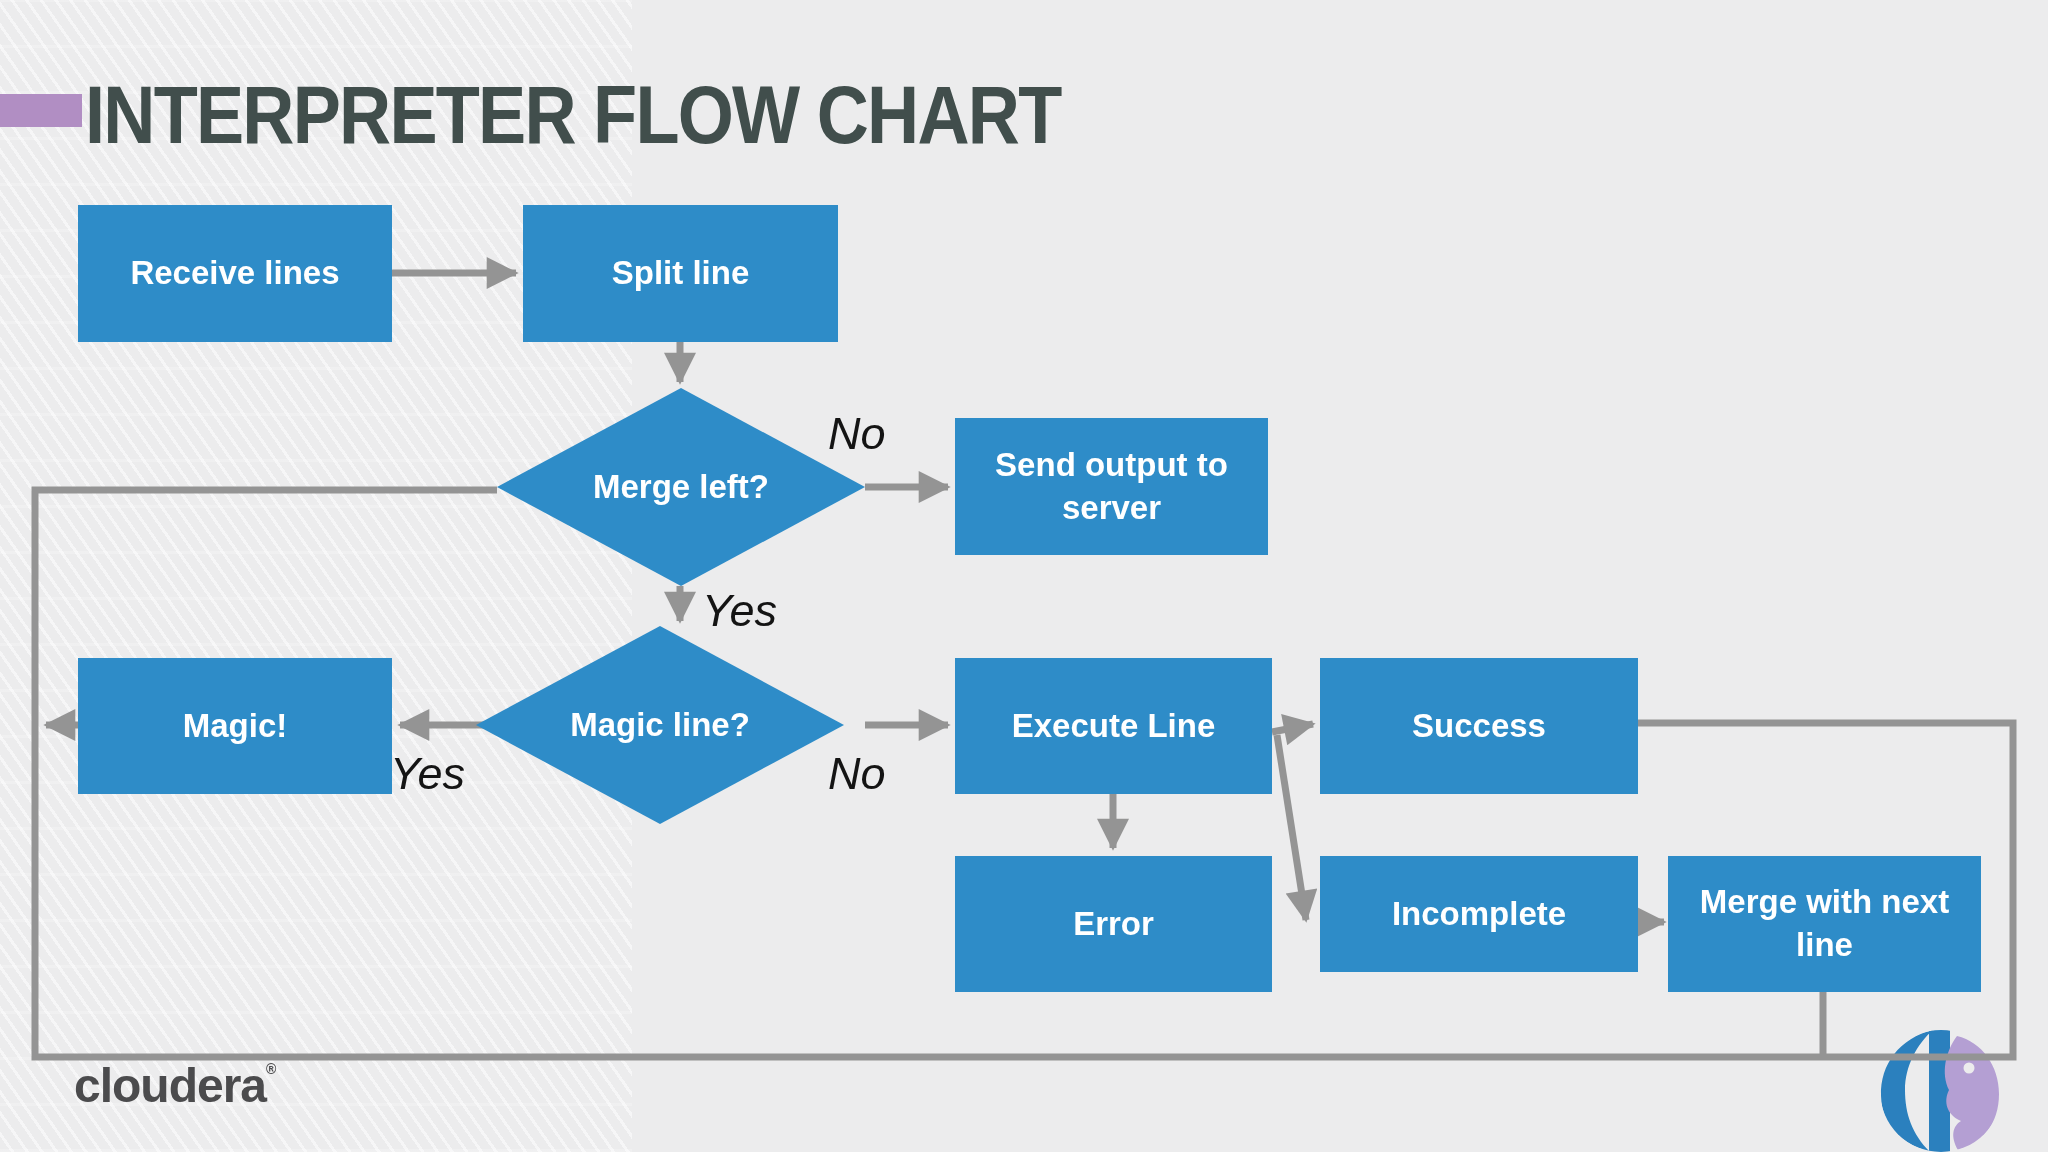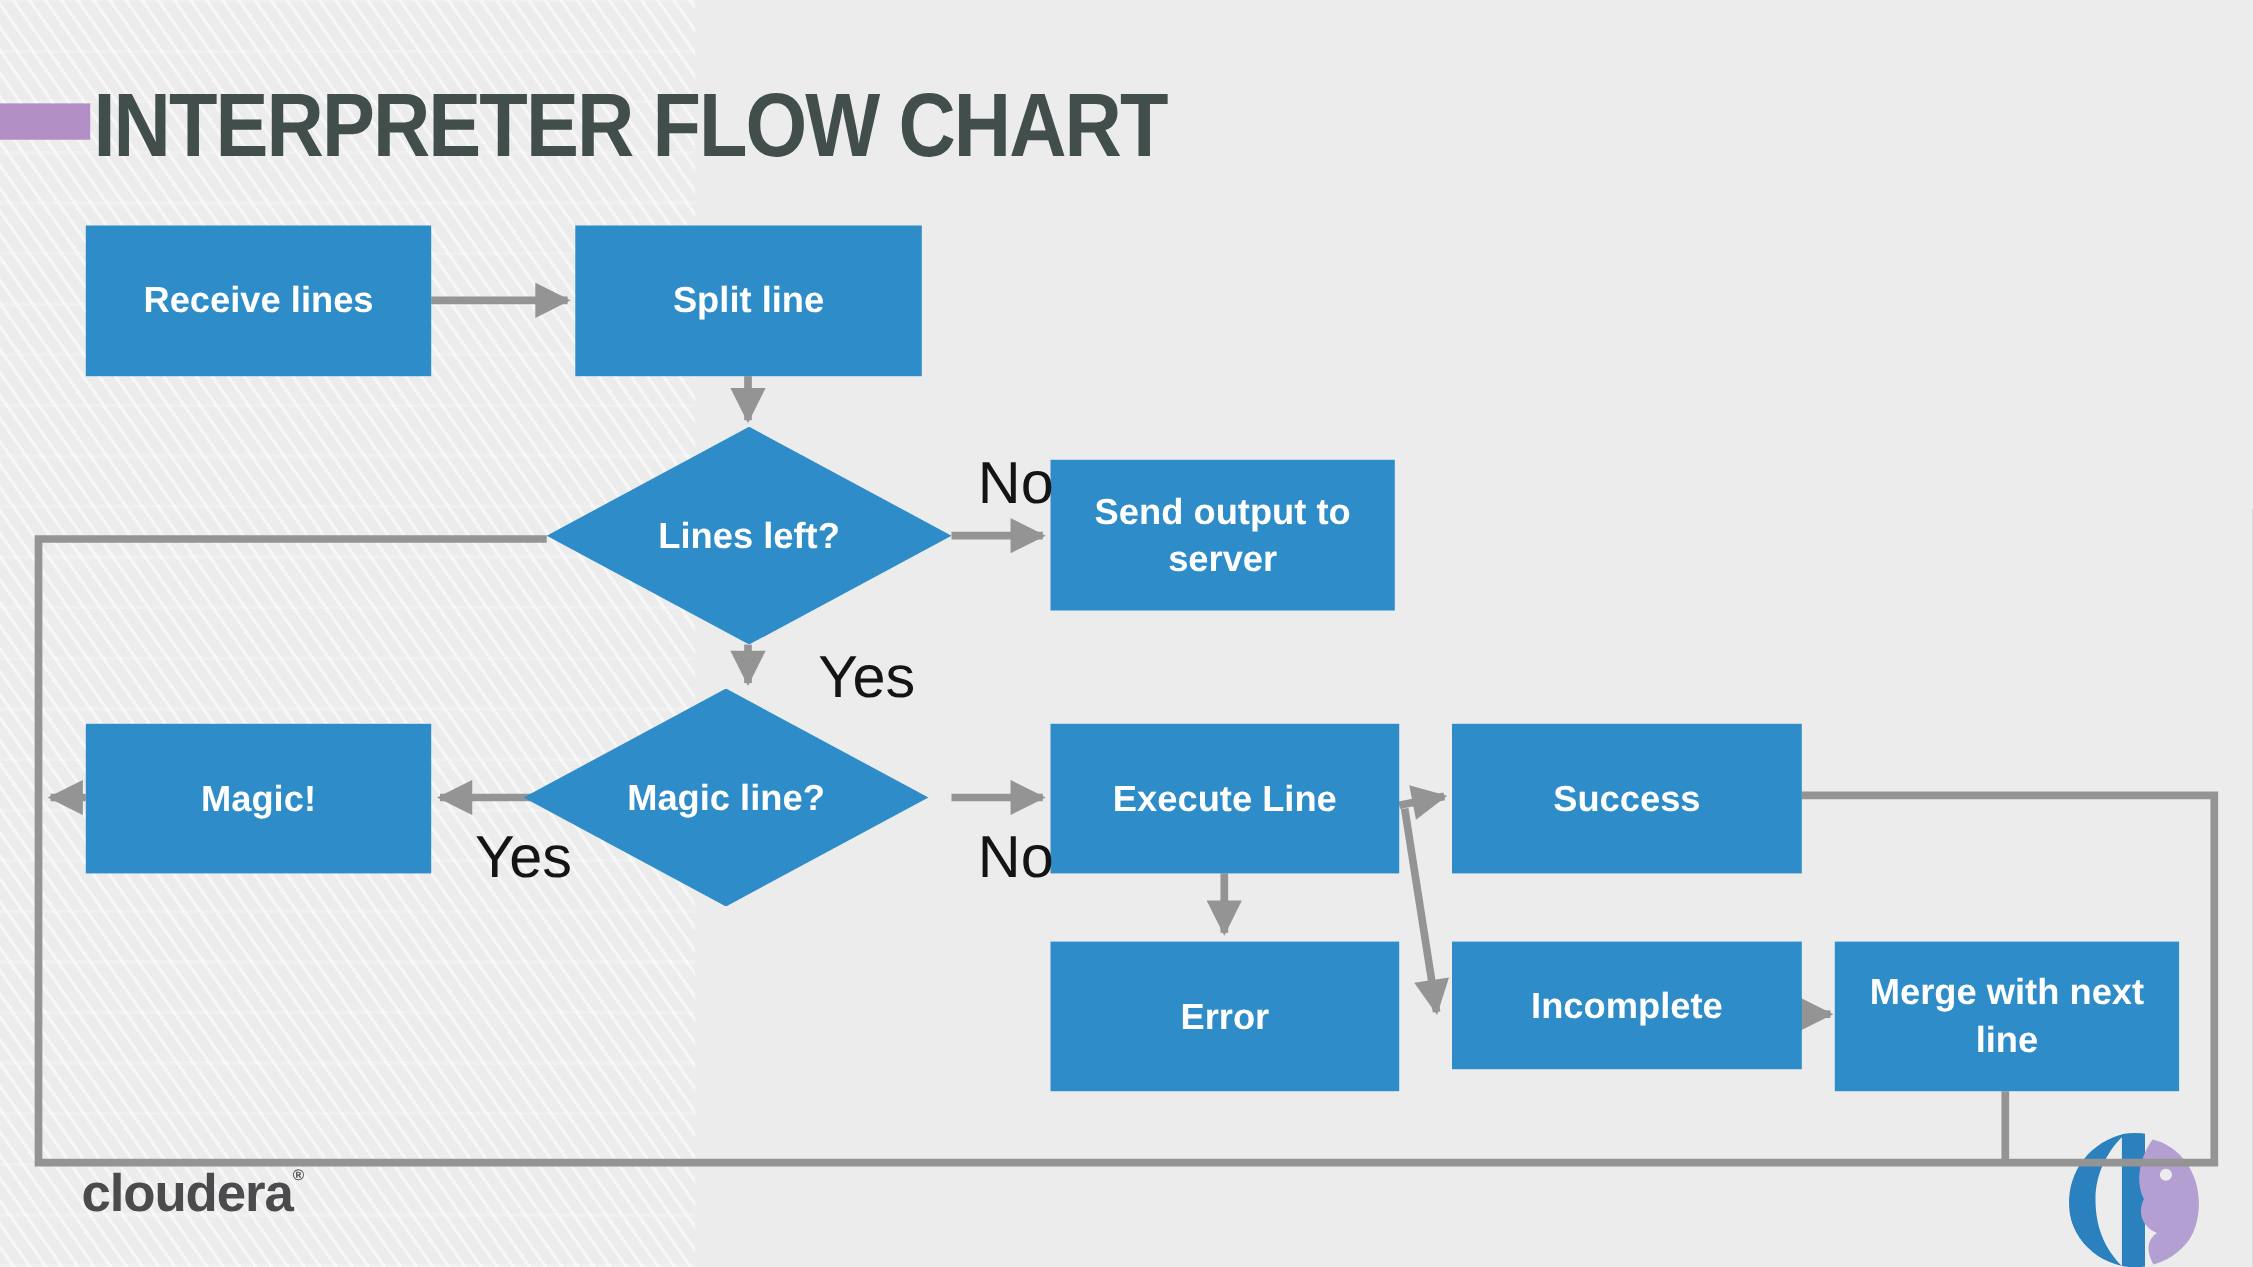--- a/index.html
+++ b/index.html
@@ -55,22 +55,22 @@
   }
   .decision::before{
     content:"";position:absolute;inset:0;background:var(--node-fill);
     clip-path:polygon(50% 0,100% 50%,50% 100%,0 50%);
   }
   .node-label{position:relative;z-index:1;}
   .decision .node-label{max-width:200px;}
   .decision .node-label.nowrap{max-width:none;white-space:nowrap;}
   .process .node-label{max-width:260px;}
   .edge-label{
-    position:absolute;width:130px;text-align:right;
-    font-size:54px;color:var(--label-text);
+    position:absolute;width:130px;text-align:left;
+    font-size:45px;color:var(--label-text);font-style:italic;
   }
   .brand{
     position:absolute;left:74px;top:1058px;
     font-size:48px;font-weight:bold;letter-spacing:-1px;
     color:var(--brand-text);
   }
   .brand sup{font-size:14px;vertical-align:28px;}
   .hue-logo{position:absolute;left:1878px;top:1030px;}
 </style>
 </head>
@@ -121,21 +121,21 @@
 
   <div class="node process" style="left:78px;top:205px;width:314px;height:137px">
     <span class="node-label">Receive lines</span>
   </div>
 
   <div class="node process" style="left:523px;top:205px;width:315px;height:137px">
     <span class="node-label">Split line</span>
   </div>
 
   <div class="node decision" style="left:497px;top:388px;width:368px;height:198px">
-    <span class="node-label">Lines left?</span>
+    <span class="node-label">Merge left?</span>
   </div>
 
   <div class="node process" style="left:955px;top:418px;width:313px;height:137px">
     <span class="node-label">Send output to server</span>
   </div>
 
   <div class="node decision" style="left:476px;top:626px;width:368px;height:198px">
     <span class="node-label nowrap">Magic line?</span>
   </div>
 

